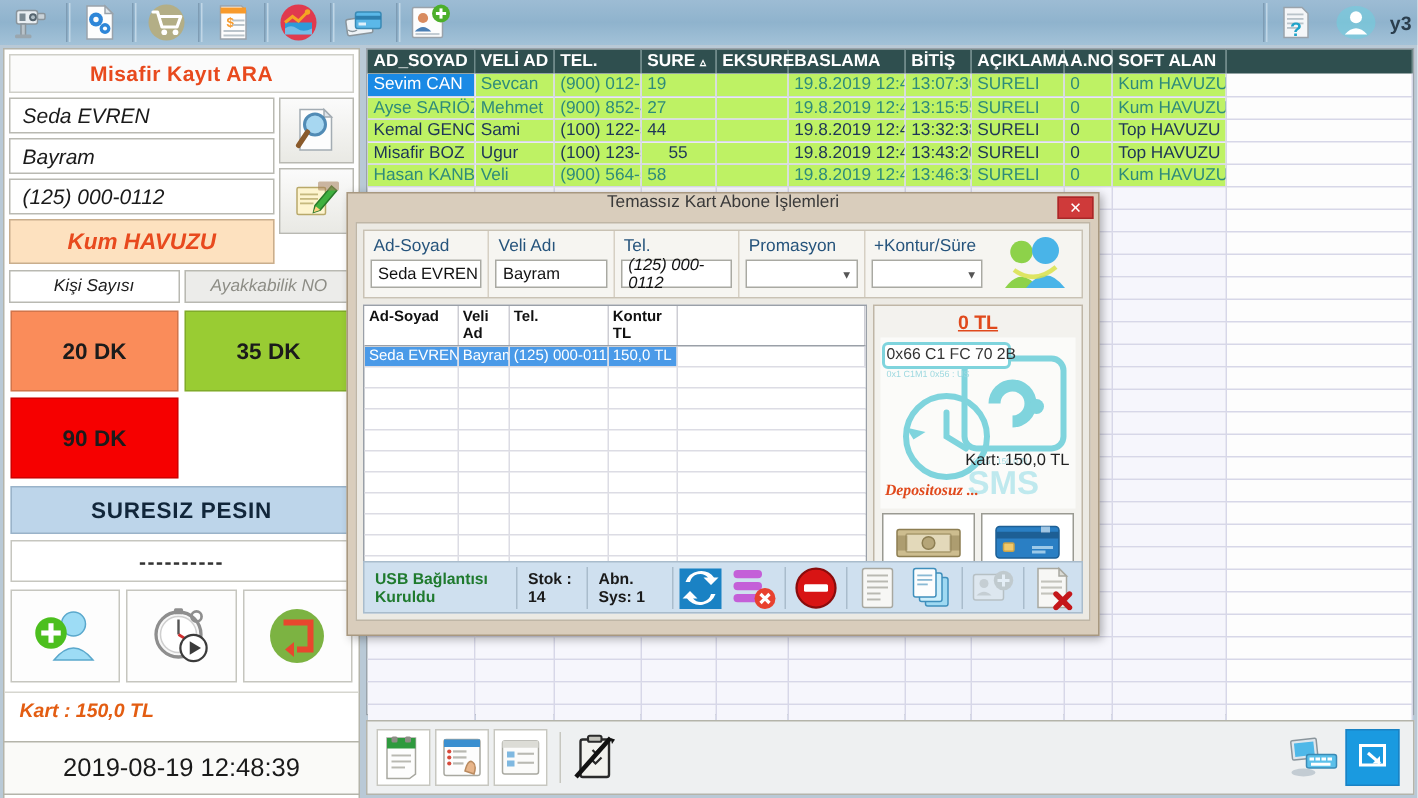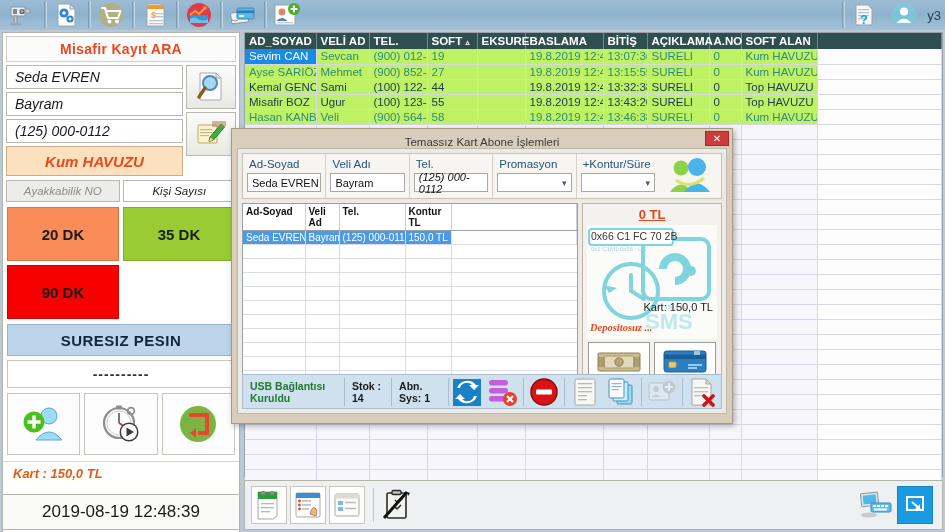--- a/index.html
+++ b/index.html
@@ -19,21 +19,21 @@
   }
   .tb-btn {
     width: 38px; height: 28px; margin-right: 1px;
     display: flex; align-items: center; justify-content: center;
     position: relative;
   }
   .tb-sep { width: 3px; height: 26px;
     border-left: 1px solid #7e9cb4; border-right: 1px solid #c0d6e6; margin: 0 1px; }
   .tb-right { position: absolute; right: 4px; top: 0; height: 30px;
     display: flex; align-items: center; }
-  .user-label { font-size: 13px; color: #2b3e4d; margin-left: 3px; font-weight: 400; }
+  .user-label { font-size: 13px; color: #2b3e4d; margin-left: 3px; font-weight: 700; }
 
   
   .left-panel {
     position: absolute; left: 2px; top: 32px; width: 238px; height: 528px;
     background: #ffffff; border: 1px solid #b4b4aa;
   }
   .panel-title {
     margin: 3px; height: 26px; background: #fbfbfb; border: 1px solid #cfcfc8;
     display: flex; align-items: center; justify-content: center;
     font-size: 14px; font-weight: bold; color: #e84a1e; letter-spacing: .3px;
@@ -117,21 +117,21 @@
   tr.row-sel td.cell-sel { background: #1a8ae5; color: #ffffff !important; }
   .empty-row td { height: 15px; background: #f6f6fc; }
 
   
   .modal {
     position: absolute; left: 231px; top: 128px; width: 502px; height: 296px;
     background: #d9cdbc; border: 1px solid #a89880;
     box-shadow: 2px 2px 6px rgba(0,0,0,.3);
   }
   .modal-title {
-    height: 19px; display: flex; align-items: flex-end; justify-content: center;
+    height: 19px; display: flex; align-items: flex-start; justify-content: center;
     font-size: 11.5px; color: #3a3a3a; position: relative;
   }
   .modal-close {
     position: absolute; right: 3px; top: 2px; width: 24px; height: 15px;
     background: #cf3a3a; border: 1px solid #a82828; color: #fff;
     font-size: 10px; display: flex; align-items: center; justify-content: center;
   }
   .modal-body { margin: 0 5px; background: #eceae4; border: 1px solid #bfb6a6; height: 266px;
     position: relative; }
   .form-card {
@@ -349,22 +349,22 @@
           <rect x="7" y="18" width="9" height="1.2" fill="#c6b97f"></rect>
           <path d="M17 20 L28 7 l3.5 3 L20.5 23 l-4.5 1.5 Z" fill="#3fb03f" stroke="#2a7a2a"></path>
           <path d="M16 24.5 l4.5 -1.5 l-3 -2.5 Z" fill="#ffd27f"></path>
           <rect x="19" y="4" width="14" height="6" rx="1" fill="#a6805a" opacity=".55"></rect>
         </svg>
       </div>
     </div>
   </div>
 
   <div class="two-fields">
+    <div class="tf bright">Kişi Sayısı</div>
     <div class="tf dim">Ayakkabilik NO</div>
-    <div class="tf bright">Kişi Sayısı</div>
   </div>
 
   <div class="dur-grid">
     <div class="dur-btn" style="background:#fa8c5a">20 DK</div>
     <div class="dur-btn" style="background:#99cc33">35 DK</div>
     <div class="dur-btn" style="background:#f60000">90 DK</div>
   </div>
 
   <div class="pesin">SURESIZ PESIN</div>
   <div class="dashes">----------</div>
@@ -419,21 +419,21 @@
         <col style="width:62px">
       <col style="width:32px">
         <col style="width:76px">
         <col>
     </colgroup>
     <thead>
       <tr>
         <th>AD_SOYAD</th>
         <th>VELİ AD</th>
         <th>TEL.</th>
-        <th><span>SOFT</span> <span style="font-size:8px">▵</span></th>
+        <th><span>SURE</span> <span style="font-size:8px">▵</span></th>
         <th>EKSURE</th>
         <th>BASLAMA</th>
         <th>BİTİŞ</th>
         <th>AÇIKLAMA</th>
         <th>A.NO</th>
         <th>SOFT ALAN</th>
         <th></th>
       </tr>
     </thead>
     <tbody id="grid-body">
@@ -473,21 +473,21 @@
           <td style="color: rgb(29, 53, 87);">13:32:38</td>
           <td style="color: rgb(29, 53, 87);">SURELI</td>
           <td style="color: rgb(29, 53, 87);">0</td>
           <td style="color: rgb(29, 53, 87);">Top HAVUZU</td>
           <td style="color: rgb(29, 53, 87); background: rgb(253, 253, 253);"></td>
         </tr>
         <tr class="row-odd">
           <td style="color: rgb(29, 53, 87);">Misafir BOZ</td>
           <td style="color: rgb(29, 53, 87);">Ugur</td>
           <td style="color: rgb(29, 53, 87);">(100) 123-5646</td>
-          <td style="color: rgb(29, 53, 87);">55</td>
+          <td style="color: rgb(29, 53, 87); text-align: center;">55</td>
           <td style="color: rgb(29, 53, 87);"></td>
           <td style="color: rgb(29, 53, 87);">19.8.2019 12:43:20</td>
           <td style="color: rgb(29, 53, 87);">13:43:20</td>
           <td style="color: rgb(29, 53, 87);">SURELI</td>
           <td style="color: rgb(29, 53, 87);">0</td>
           <td style="color: rgb(29, 53, 87);">Top HAVUZU</td>
           <td style="color: rgb(29, 53, 87); background: rgb(253, 253, 253);"></td>
         </tr>
         <tr class="row-odd">
           <td style="color: rgb(46, 139, 122);">Hasan KANBER</td>

